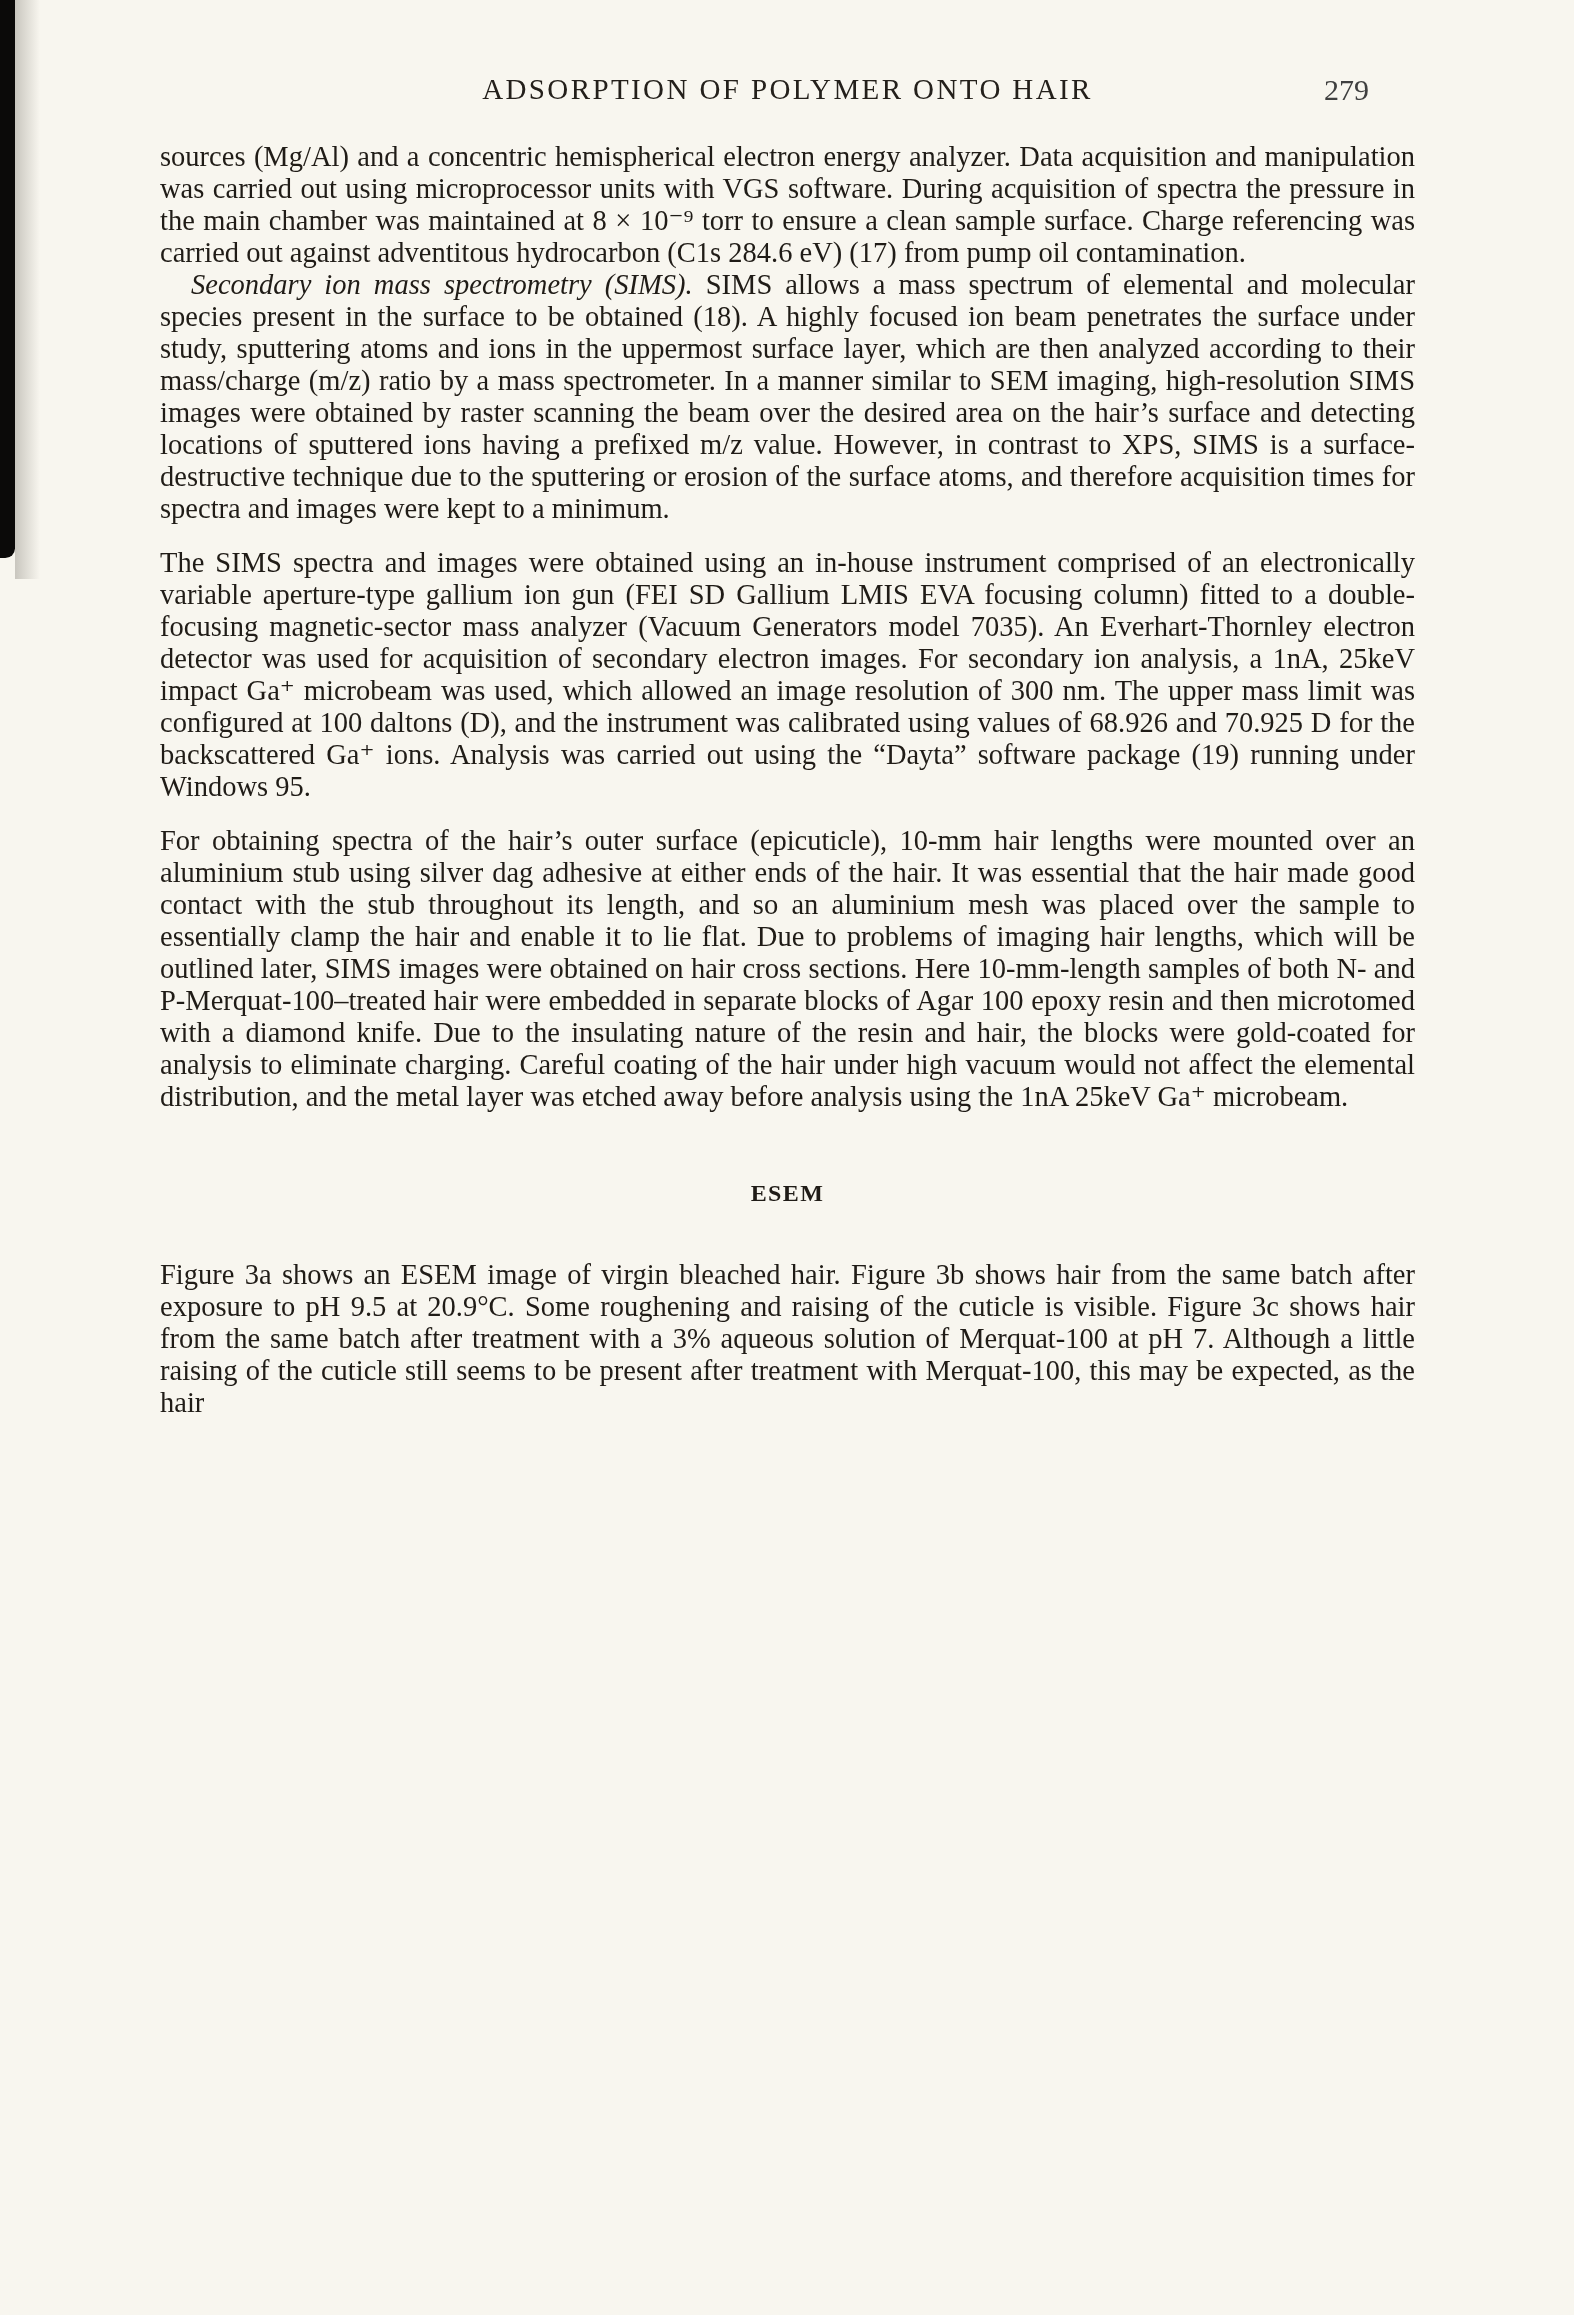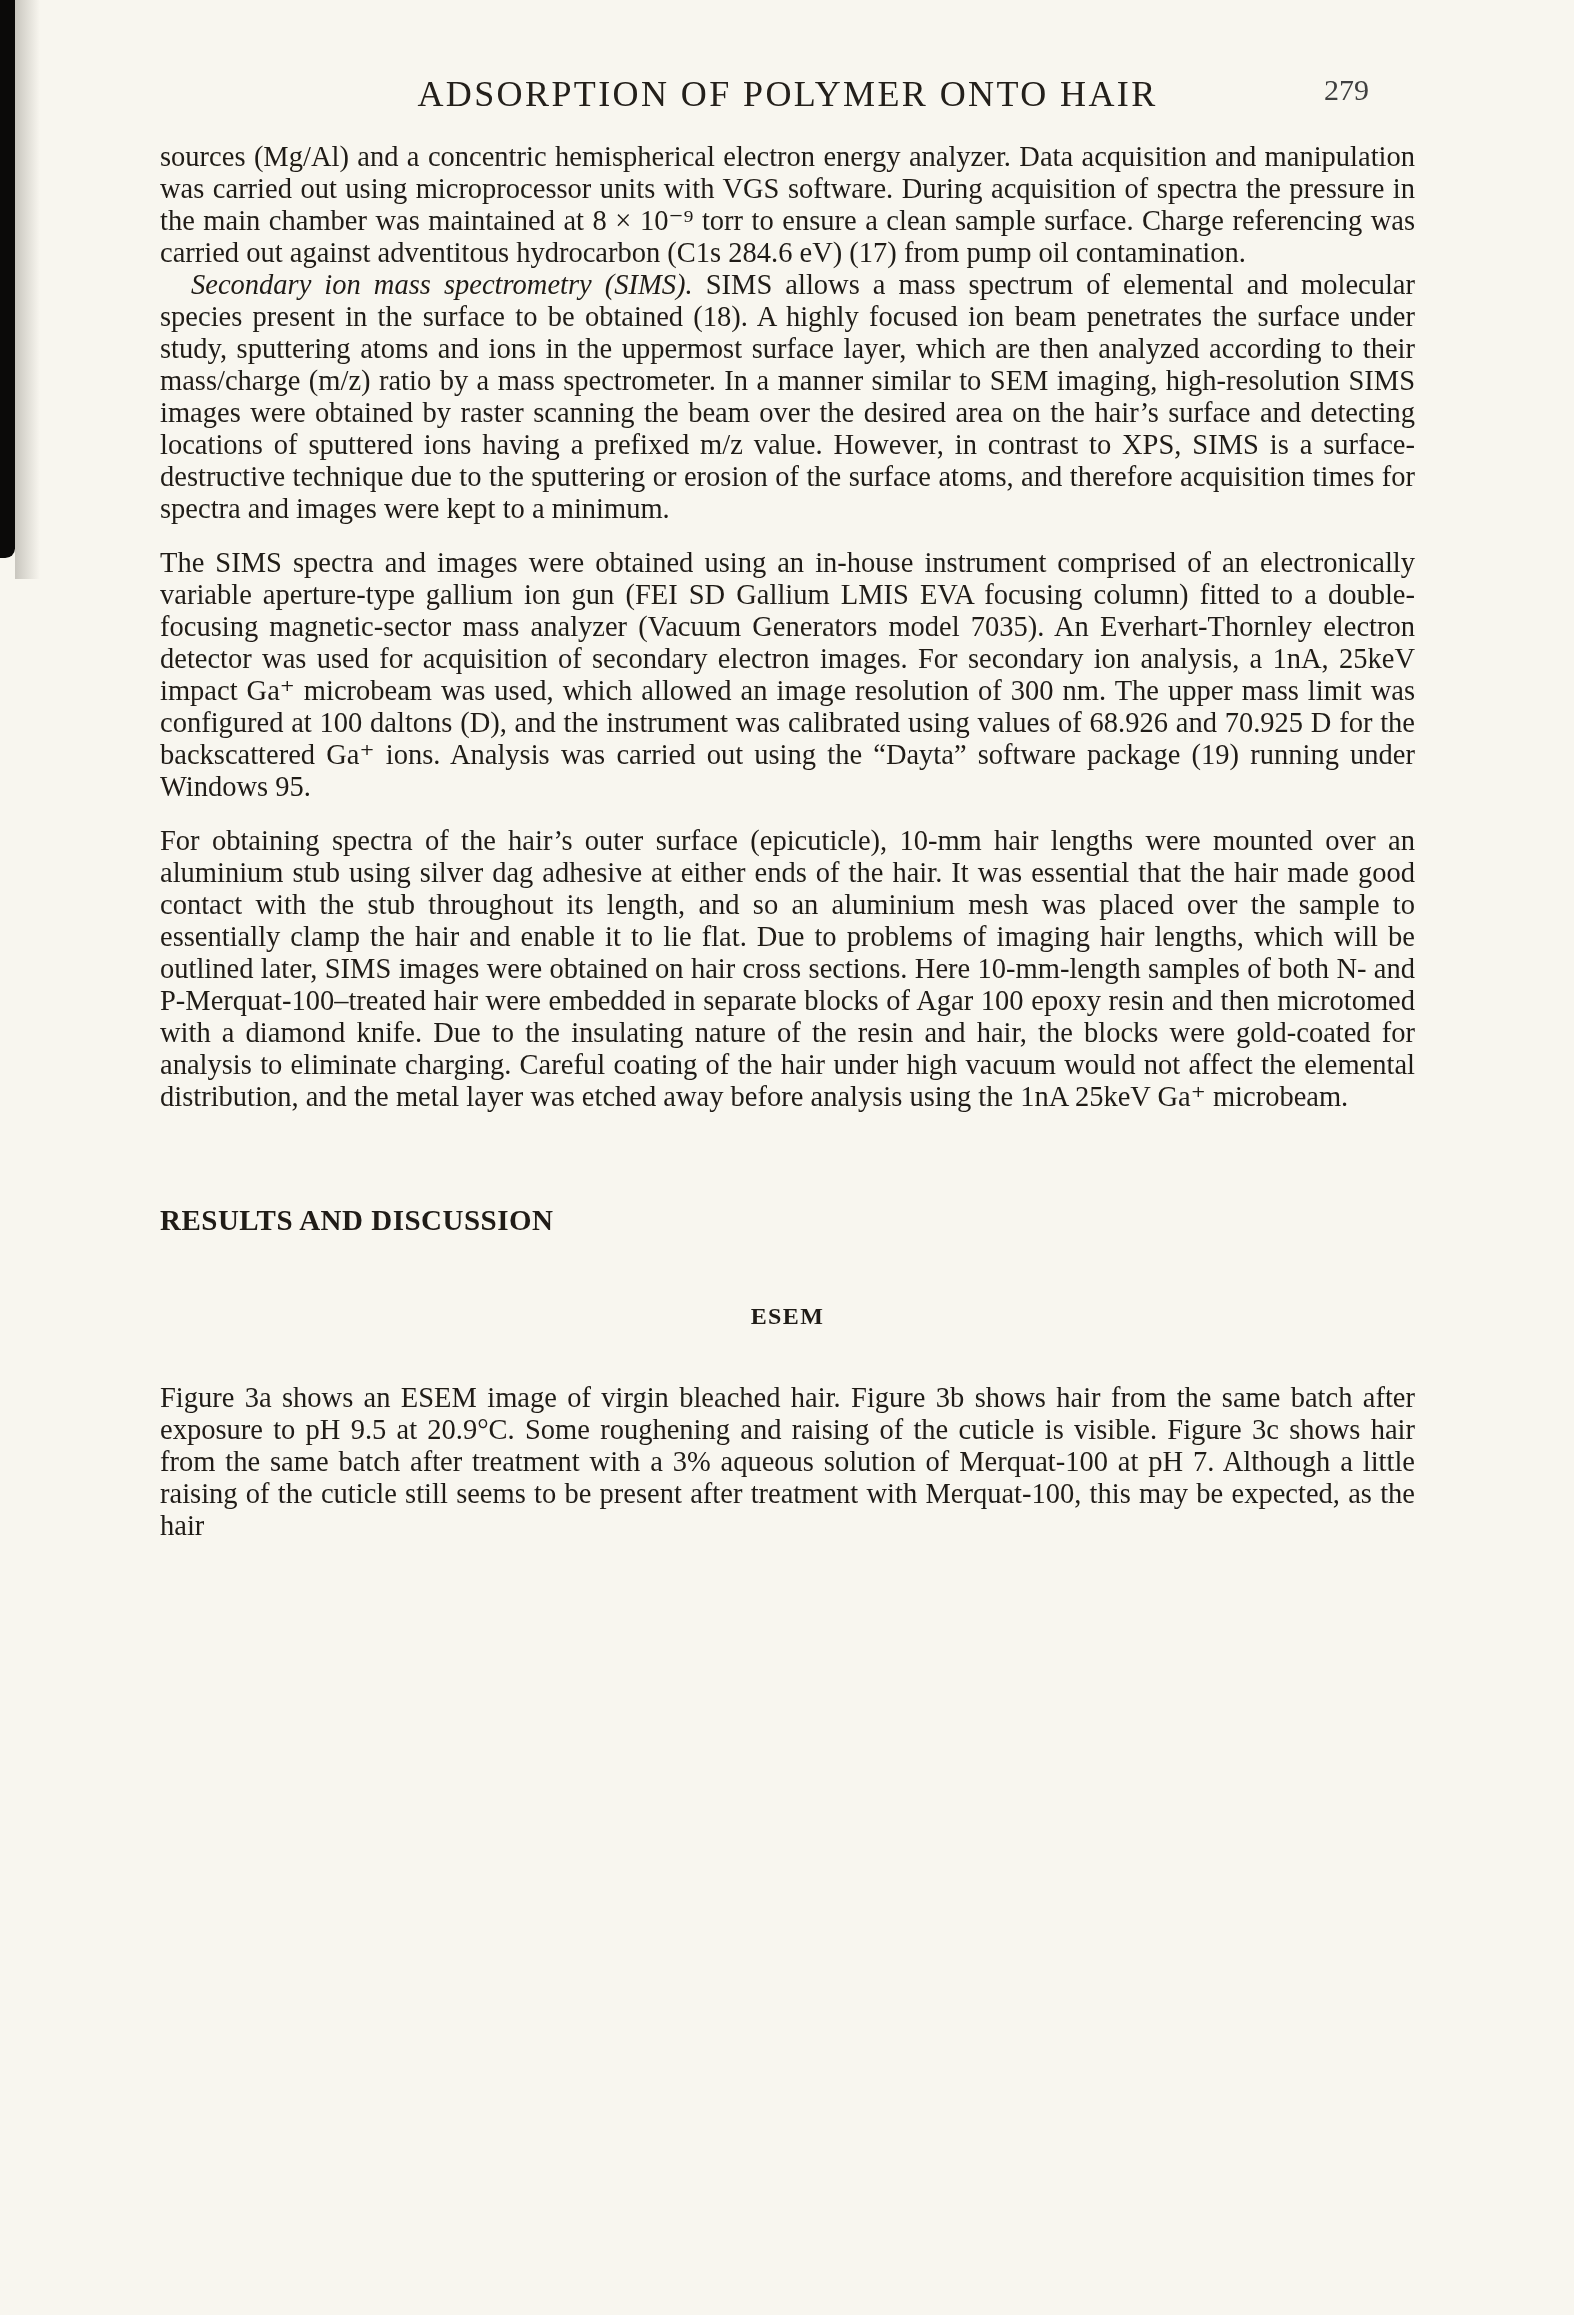--- a/index.html
+++ b/index.html
@@ -38,21 +38,21 @@
   .running-header {
     position: absolute;
     top: 73px;
     left: 160px;
     width: 1255px;
     height: 39px;
   }
   .running-head {
     display: block;
     text-align: center;
-    font-size: 36px;
+    font-size: 29px;
     letter-spacing: 2.4px;
     color: #24201b;
   }
   .page-number {
     position: absolute;
     right: 46px;
     top: 0;
     font-size: 30px;
     color: #404040;
   }
@@ -101,21 +101,20 @@
   <main class="text-block">
 
     <p class="para">sources (Mg/Al) and a concentric hemispherical electron energy analyzer. Data acquisition and manipulation was carried out using microprocessor units with VGS software. During acquisition of spectra the pressure in the main chamber was maintained at 8 × 10⁻⁹ torr to ensure a clean sample surface. Charge referencing was carried out against adventitous hydrocarbon (C1s 284.6 eV) (17) from pump oil contamination.</p>
 
     <p class="para indent"><em class="lead-italic">Secondary ion mass spectrometry (SIMS).</em><span> SIMS allows a mass spectrum of elemental and molecular species present in the surface to be obtained (18). A highly focused ion beam penetrates the surface under study, sputtering atoms and ions in the uppermost surface layer, which are then analyzed according to their mass/charge (m/z) ratio by a mass spectrometer. In a manner similar to SEM imaging, high-resolution SIMS images were obtained by raster scanning the beam over the desired area on the hair’s surface and detecting locations of sputtered ions having a prefixed m/z value. However, in contrast to XPS, SIMS is a surface-destructive technique due to the sputtering or erosion of the surface atoms, and therefore acquisition times for spectra and images were kept to a minimum.</span></p>
 
     <p class="para gap">The SIMS spectra and images were obtained using an in-house instrument comprised of an electronically variable aperture-type gallium ion gun (FEI SD Gallium LMIS EVA focusing column) fitted to a double-focusing magnetic-sector mass analyzer (Vacuum Generators model 7035). An Everhart-Thornley electron detector was used for acquisition of secondary electron images. For secondary ion analysis, a 1nA, 25keV impact Ga⁺ microbeam was used, which allowed an image resolution of 300 nm. The upper mass limit was configured at 100 daltons (D), and the instrument was calibrated using values of 68.926 and 70.925 D for the backscattered Ga⁺ ions. Analysis was carried out using the “Dayta” software package (19) running under Windows 95.</p>
 
     <p class="para gap">For obtaining spectra of the hair’s outer surface (epicuticle), 10-mm hair lengths were mounted over an aluminium stub using silver dag adhesive at either ends of the hair. It was essential that the hair made good contact with the stub throughout its length, and so an aluminium mesh was placed over the sample to essentially clamp the hair and enable it to lie flat. Due to problems of imaging hair lengths, which will be outlined later, SIMS images were obtained on hair cross sections. Here 10-mm-length samples of both N- and P-Merquat-100–treated hair were embedded in separate blocks of Agar 100 epoxy resin and then microtomed with a diamond knife. Due to the insulating nature of the resin and hair, the blocks were gold-coated for analysis to eliminate charging. Careful coating of the hair under high vacuum would not affect the elemental distribution, and the metal layer was etched away before analysis using the 1nA 25keV Ga⁺ microbeam.</p>
 
-    <h2 class="section-heading">RESULTS AND DISCUSSION</h2>
 
     <h3 class="subsection-heading">ESEM</h3>
 
     <p class="para after-sub">Figure 3a shows an ESEM image of virgin bleached hair. Figure 3b shows hair from the same batch after exposure to pH 9.5 at 20.9°C. Some roughening and raising of the cuticle is visible. Figure 3c shows hair from the same batch after treatment with a 3% aqueous solution of Merquat-100 at pH 7. Although a little raising of the cuticle still seems to be present after treatment with Merquat-100, this may be expected, as the hair</p>
 
   </main>
 </div>
 
 
 </body></html>

